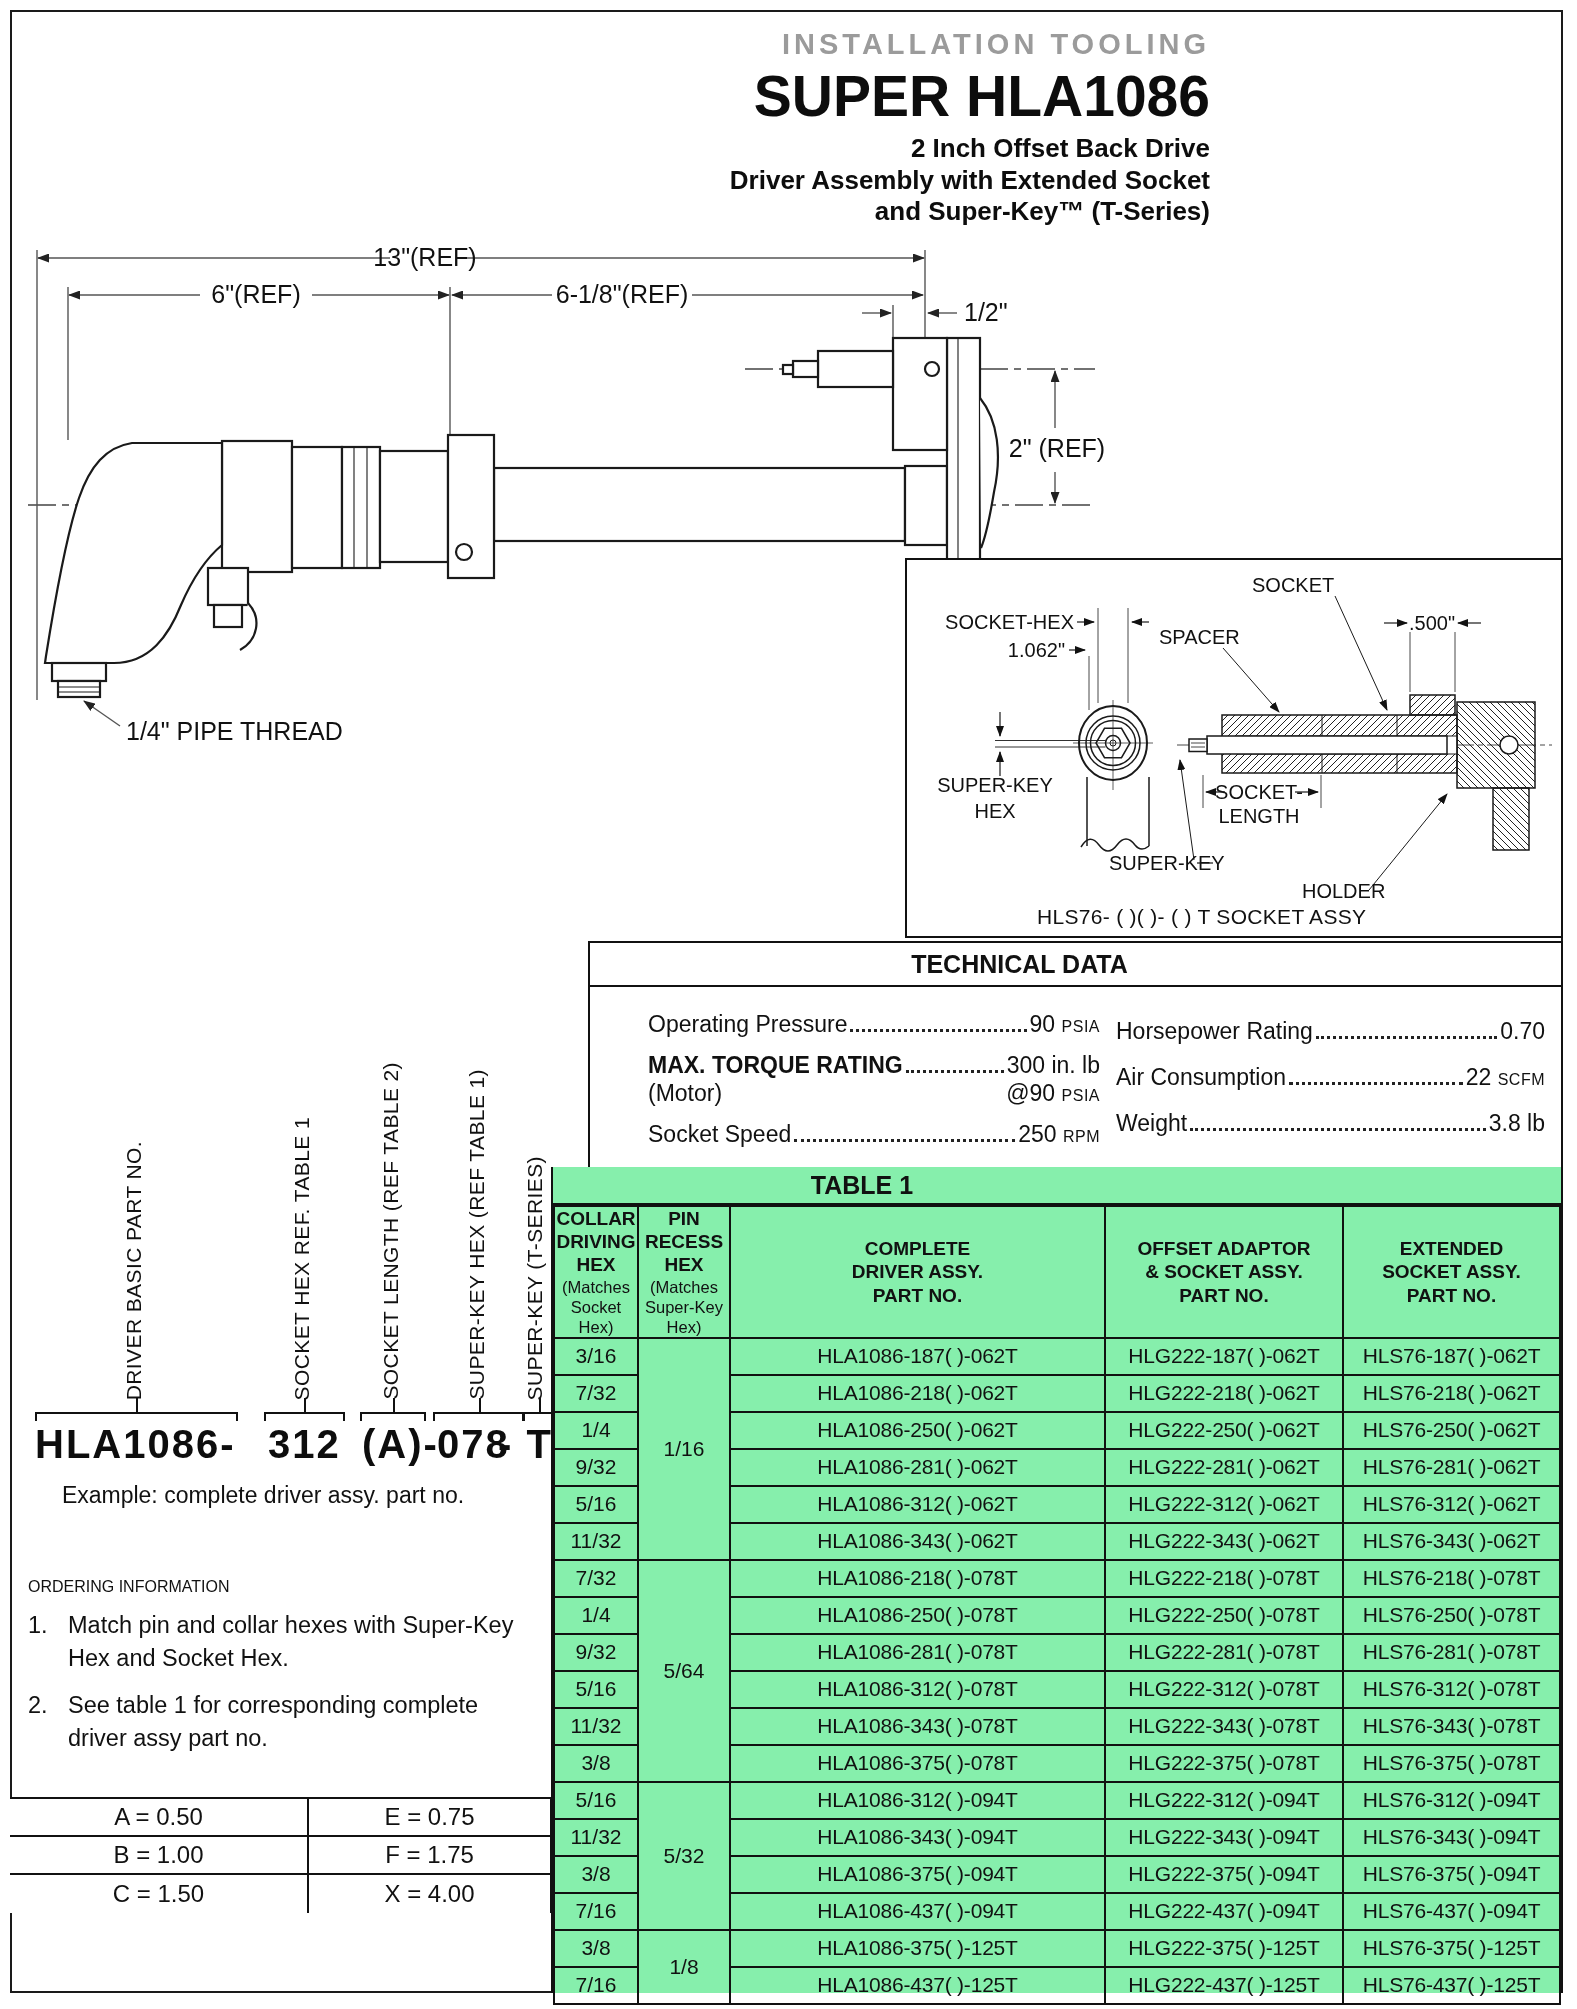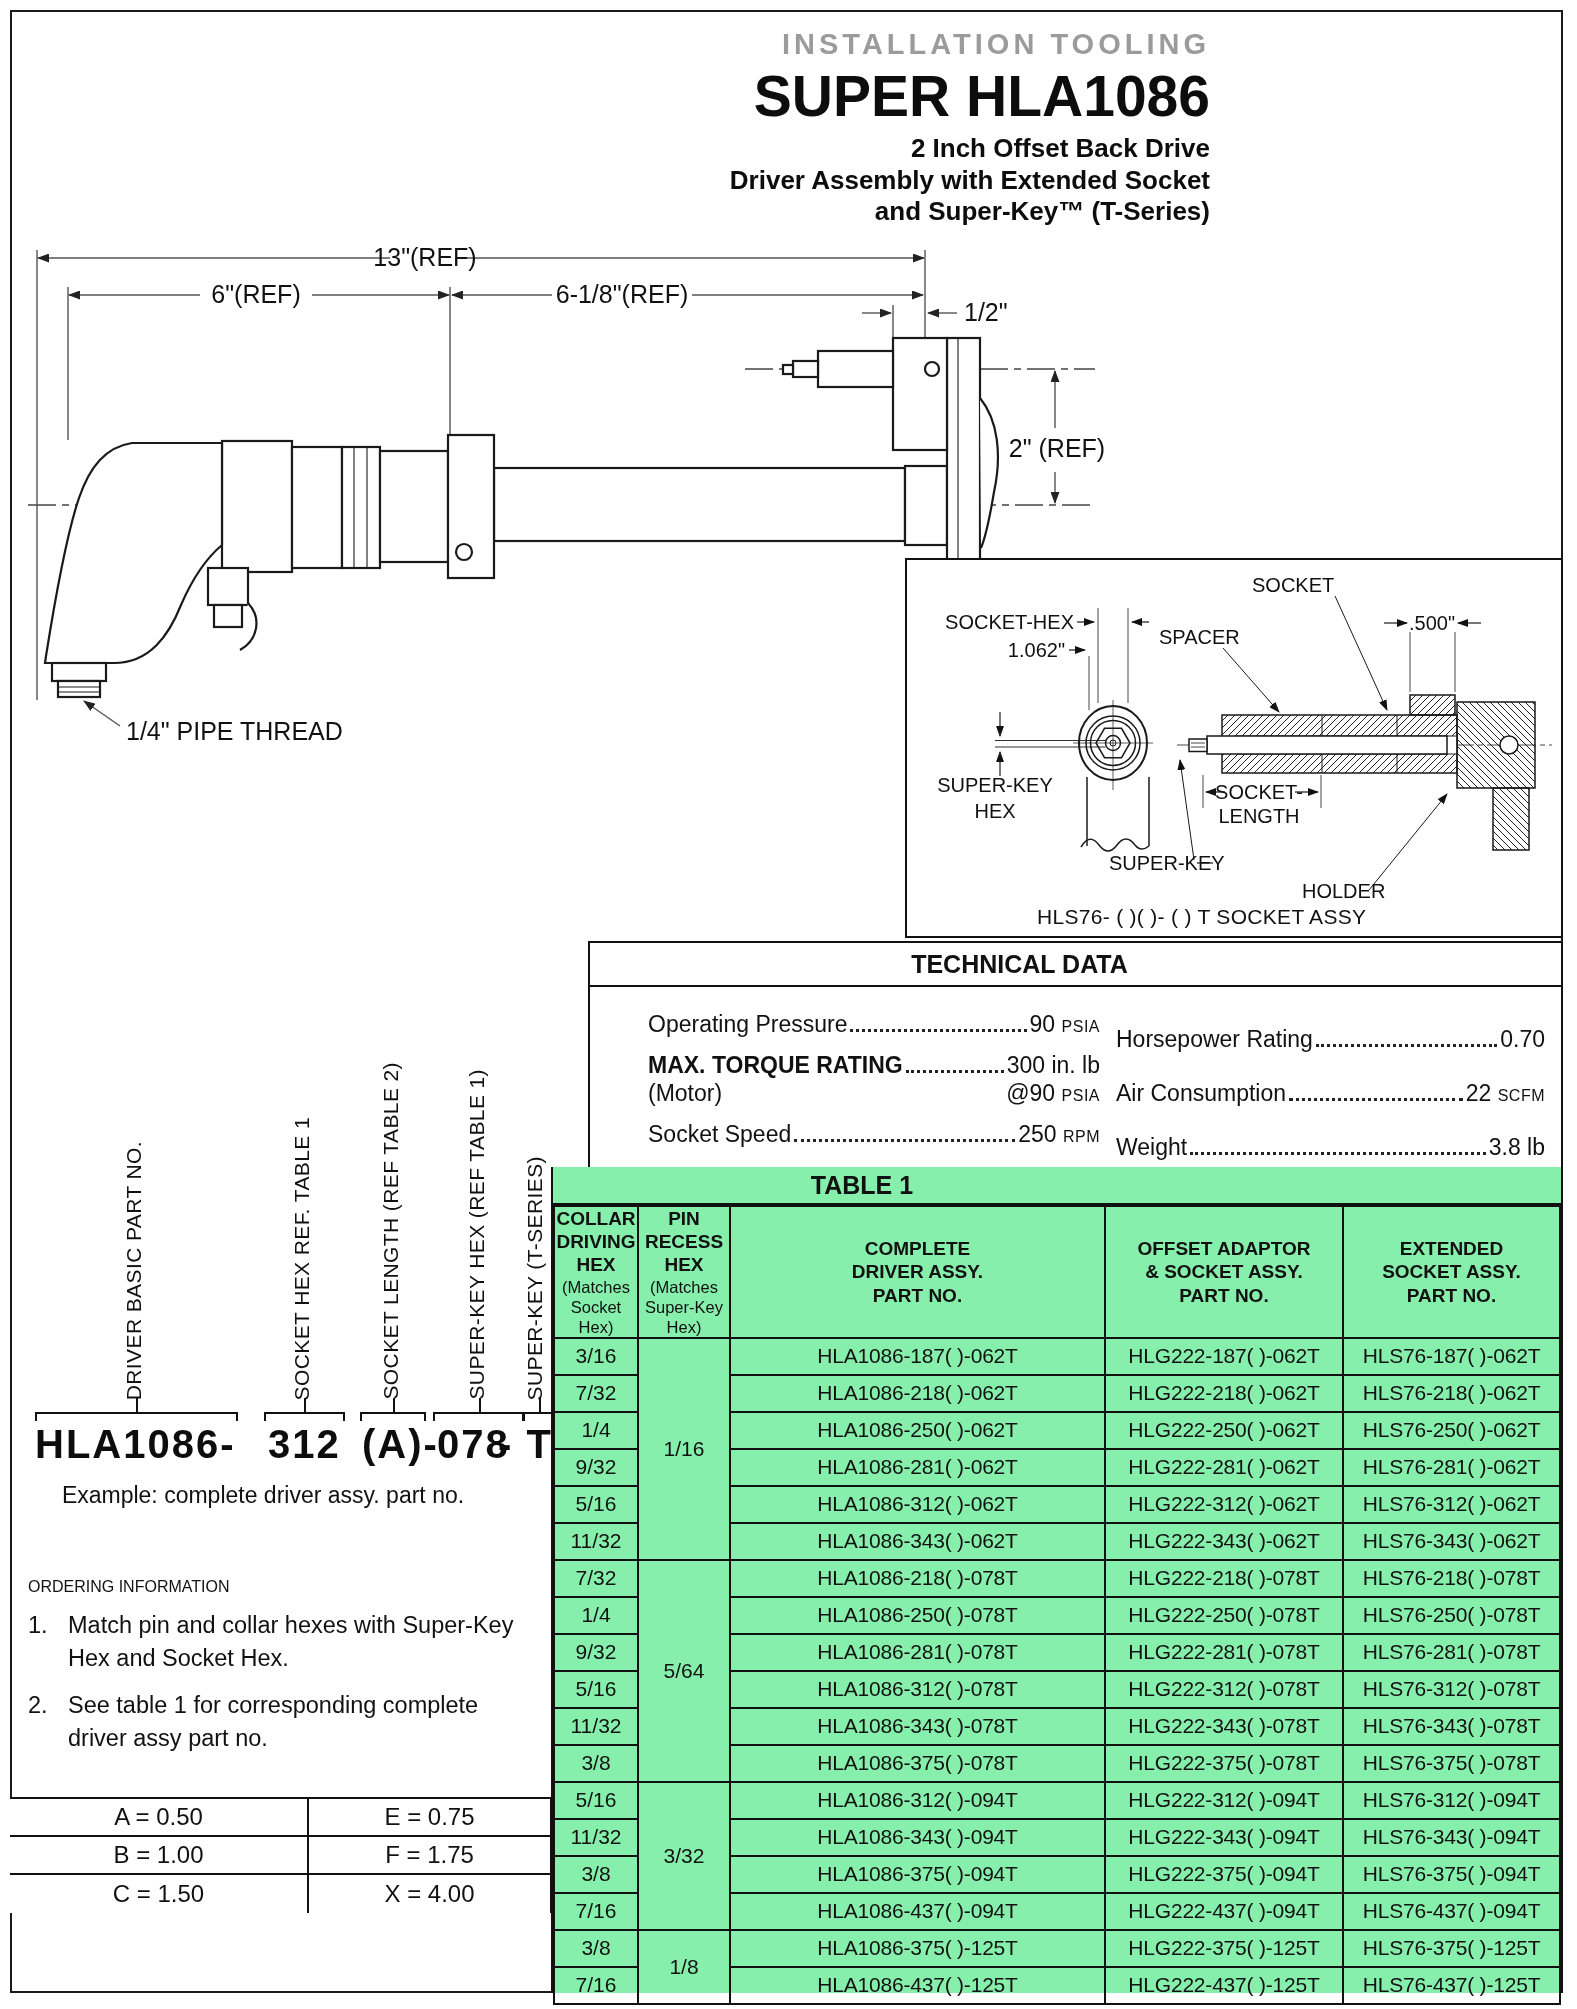--- a/index.html
+++ b/index.html
@@ -29,21 +29,21 @@
 
   
   .tech{position:absolute;left:588px;top:941px;width:975px;height:226px;border:2px solid #111;border-bottom:none;background:#fff;}
   .tech-title{height:44px;border-bottom:2px solid #111;display:flex;align-items:center;justify-content:center;
               font-weight:bold;font-size:25px;padding-right:112px;}
   .tech-body{display:flex;padding:12px 16px 0 58px;}
   .tech-col{display:flex;flex-direction:column;}
   .tech-col.left{width:452px;}
   .tech-col.right{flex:1;margin-left:16px;}
   .td-row{display:flex;align-items:baseline;font-size:23px;margin-top:12px;}
-  .tech-col.right .td-row{margin-top:27px;}
+  .tech-col.right .td-row{margin-top:19px;}
   .td-dots{flex:1;border-bottom:3px dotted #222;margin:0 3px 5px 3px;min-width:24px;}
   .td-sub{display:flex;font-size:23px;margin-top:1px;}
   .td-sub .sp{flex:1;}
   .unit{font-size:16px;letter-spacing:.5px;}
   .b{font-weight:bold;}
 
   
   .pn{position:absolute;left:28px;top:1046px;width:535px;height:482px;}
   .pn-label{position:absolute;bottom:128px;writing-mode:vertical-rl;transform:rotate(180deg);
             font-size:21px;letter-spacing:.4px;white-space:nowrap;color:#111;}
@@ -469,21 +469,21 @@
             <td class="part-cell">HLS76-343( )-078T</td>
           </tr>
           <tr>
             <td class="frac-cell">3/8</td>
             <td class="part-cell">HLA1086-375( )-078T</td>
             <td class="part-cell">HLG222-375( )-078T</td>
             <td class="part-cell">HLS76-375( )-078T</td>
           </tr>
           <tr>
             <td class="frac-cell">5/16</td>
-            <td class="pin-cell" rowspan="4">3/32</td>
+            <td class="pin-cell" rowspan="4">5/32</td>
             <td class="part-cell">HLA1086-312( )-094T</td>
             <td class="part-cell">HLG222-312( )-094T</td>
             <td class="part-cell">HLS76-312( )-094T</td>
           </tr>
           <tr>
             <td class="frac-cell">11/32</td>
             <td class="part-cell">HLA1086-343( )-094T</td>
             <td class="part-cell">HLG222-343( )-094T</td>
             <td class="part-cell">HLS76-343( )-094T</td>
           </tr>

